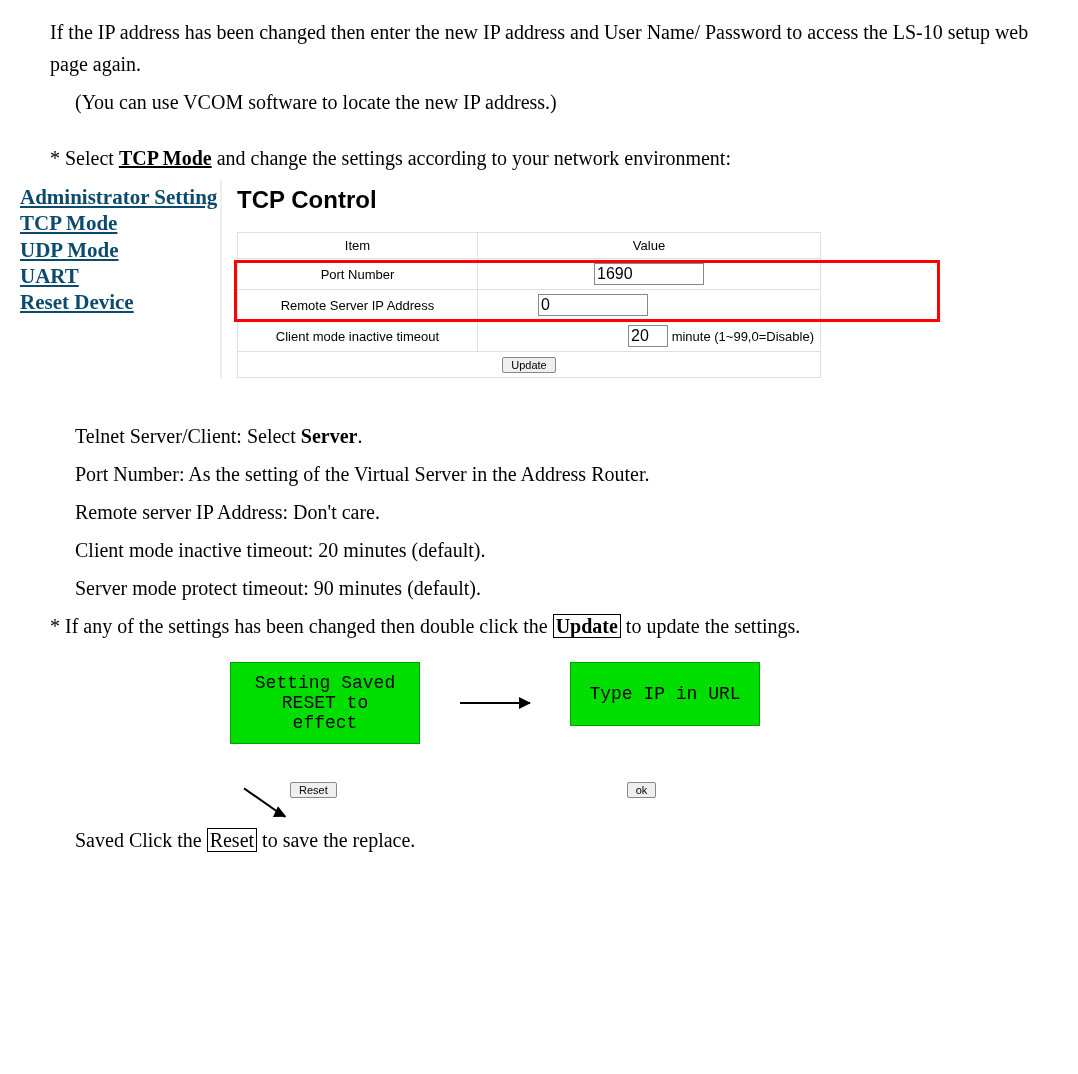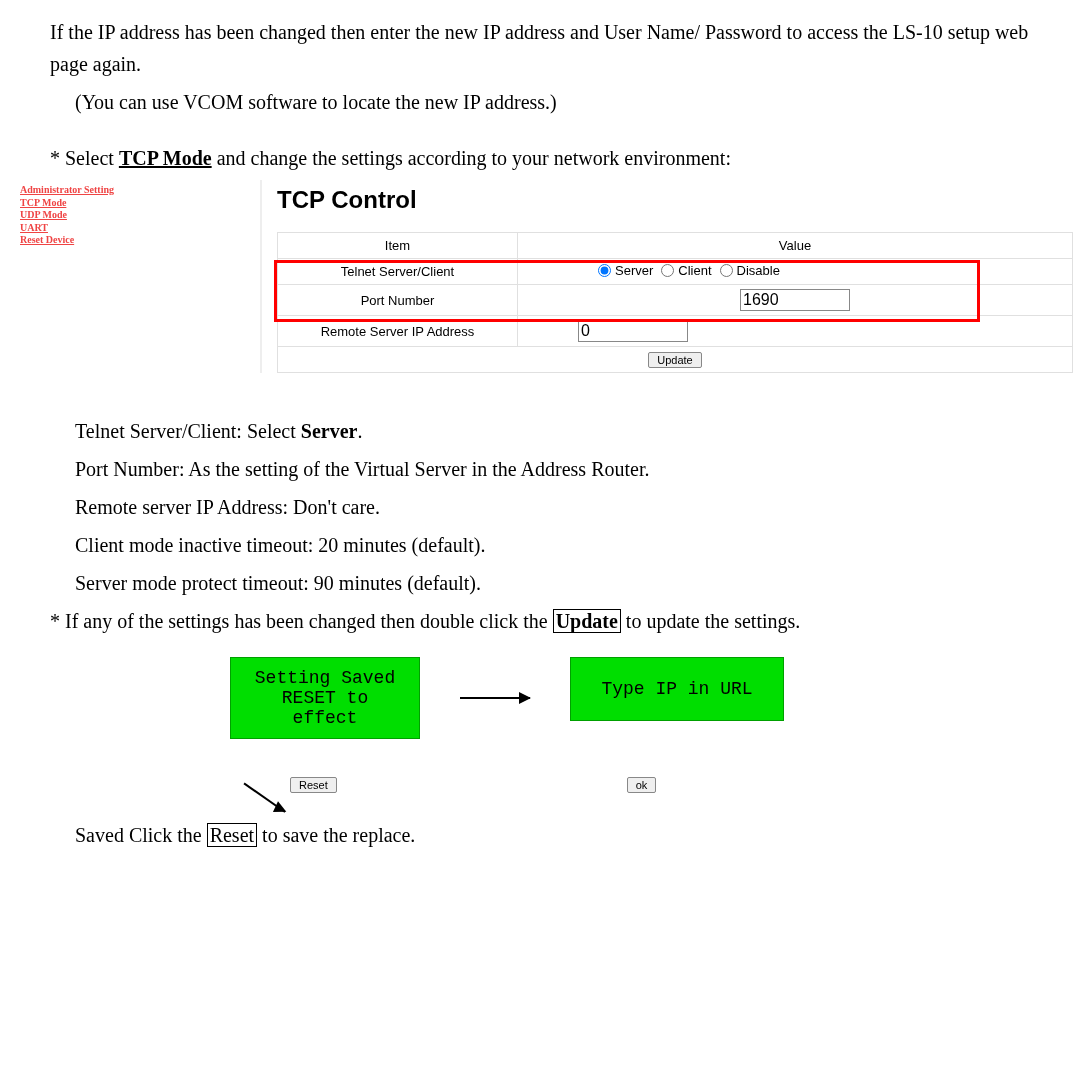--- a/index.html
+++ b/index.html
@@ -22,44 +22,43 @@
     .screenshot {
       display: flex;
       margin-top: 5px;
     }
     .sidebar {
       width: 200px;
       padding: 4px 0 0 0;
       font-family: "Times New Roman", serif;
     }
     .sidebar a {
-      color: #ef4444;
+      color: #0c4a6e;
       font-weight: bold;
       display: block;
-      font-size: 10px;
+      font-size: 21px;
       line-height: 1.25;
     }
     .main-area {
       border: 2px solid #eee;
       border-top: none;
       border-bottom: none;
       border-right: none;
       width: 720px;
       padding-left: 15px;
       font-family: Verdana, Arial, sans-serif;
-      margin-left: 40px;
     }
     .main-title {
       font-size: 24px;
       font-weight: bold;
       padding: 6px 0 18px 0;
     }
     .config-table {
       border-collapse: collapse;
-      width: 796px;
+      width: 584px;
       font-size: 13px;
     }
     .config-table td, .config-table th {
       border: 1px solid #e0e0e0;
       padding: 4px 6px;
       height: 26px;
       text-align: center;
       font-weight: normal;
     }
     .config-table th { background: #fff; }
@@ -168,39 +167,33 @@
   <div class="main-area">
     <div class="main-title">TCP Control</div>
     <div class="rel-wrap">
       <table class="config-table">
         <tbody>
             <tr>
           <th class="label-col">Item</th>
           <th>Value</th>
         </tr>
         <tr>
-          <td class="label-col">Telnet Server/Client</td>
-          <td style="text-align:left; padding-left:80px;">
-            <span class="radio-row">
-              <input type="radio" checked="" class="first" style="">
-                  <span>Server</span>
-              <input type="radio" style="">
-                  <span>Client</span>
-              <input type="radio" style="">
-                  <span>Disable</span>
-            </span>
-          </td>
-        </tr>
-        <tr>
           <td class="label-col">Port Number</td>
           <td><input class="small-input wide" value="1690" style=""></td>
         </tr>
         <tr>
           <td class="label-col">Remote Server IP Address</td>
           <td style="text-align:left; padding-left:60px;"><input class="small-input wide" value="0" style=""></td>
+        </tr>
+        <tr>
+          <td class="label-col">Client mode inactive timeout</td>
+          <td style="text-align:left; padding-left:150px;">
+            <input class="small-input med" value="20" style="">
+            <span>minute (1~99,0=Disable)</span>
+          </td>
         </tr>
         <tr>
           <td colspan="2"><button class="update-btn">Update</button></td>
         </tr>
       </tbody>
         </table>
       <div class="highlight-overlay" style="top:28px; left:-3px; width:706px; height:62px;"></div>
     </div>
   </div>
 </div>
@@ -221,21 +214,21 @@
 
 <div class="green-section">
   <div class="green-col">
     <div class="green-box" style="width:190px">
       <span>Setting Saved</span>
       <span>RESET to effect</span>
     </div>
   </div>
   <div class="arrow-right"></div>
   <div class="green-col">
-    <div class="green-box" style="width:214px">
+    <div class="green-box" style="width:190px">
       <span>Type IP in URL</span>
     </div>
   </div>
 </div>
 
 <div class="button-row-area">
   <div class="reset-group">
     <button class="btn">Reset</button>
     <div class="reset-arrow-line"></div>
   </div>

